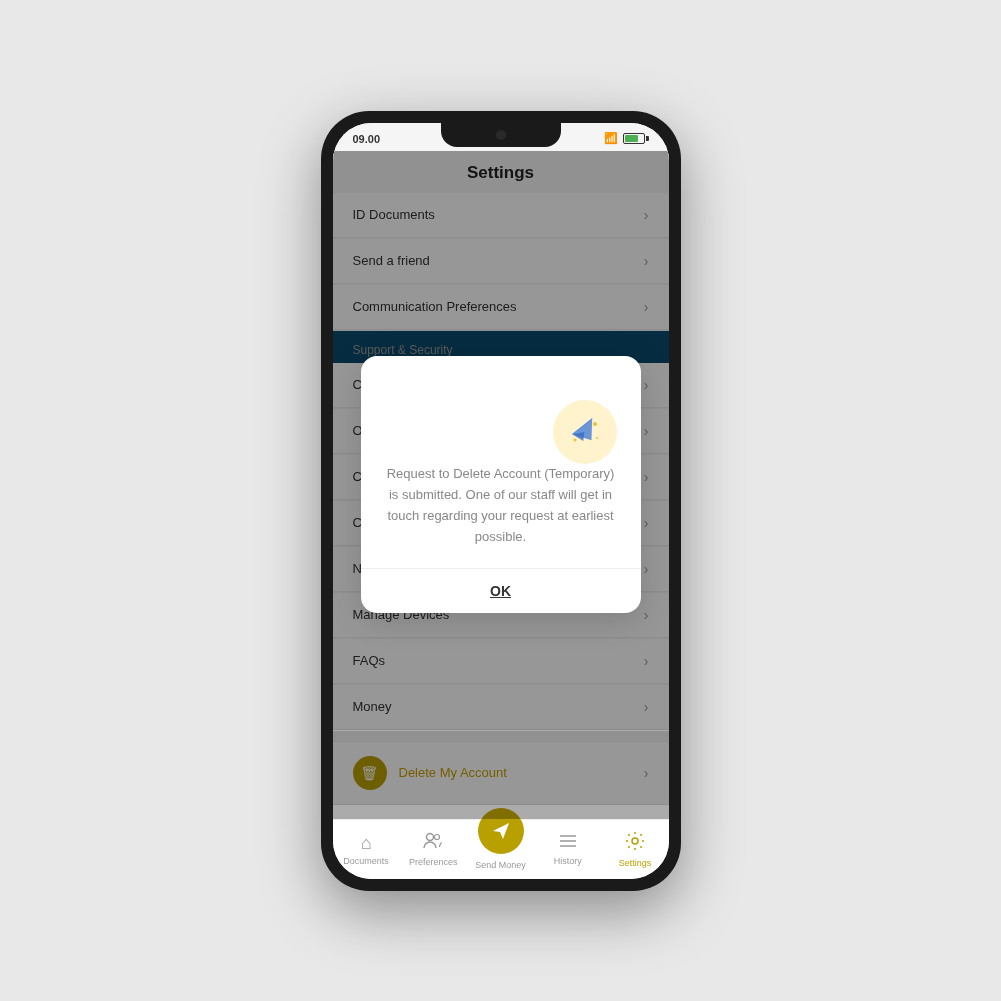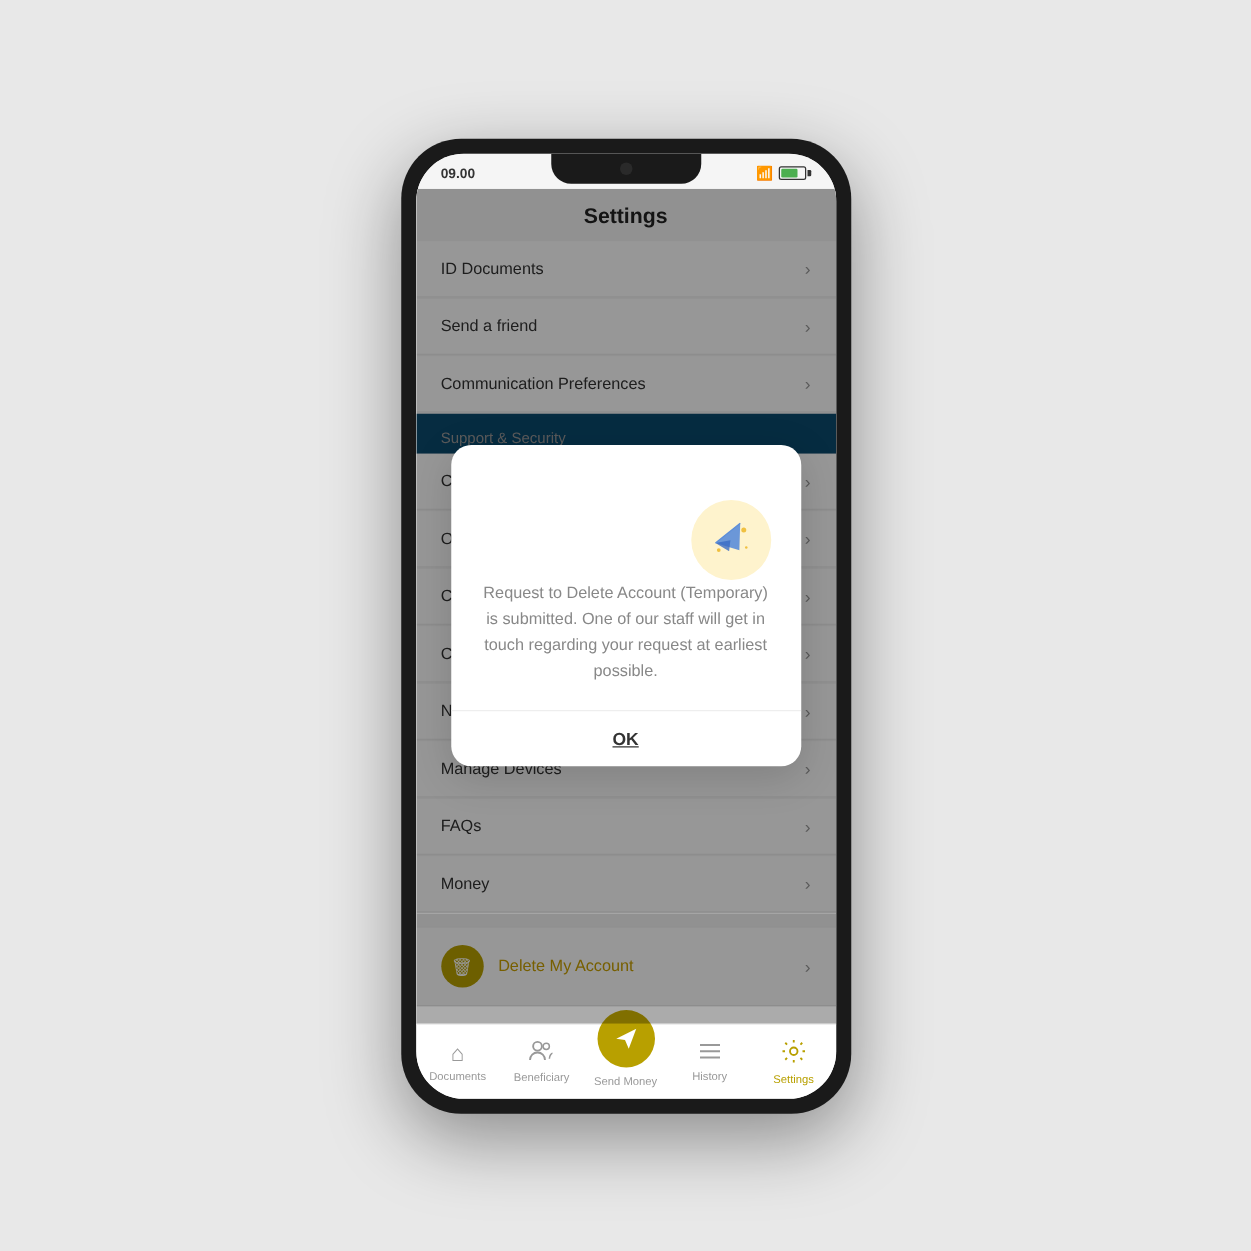--- a/index.html
+++ b/index.html
@@ -448,21 +448,21 @@
       </div>
       <div class="nav-item">
         <span class="nav-icon">
           <svg width="20" height="18" viewBox="0 0 20 18" fill="none" xmlns="http://www.w3.org/2000/svg">
             <circle cx="7" cy="5" r="3.5" stroke="#999" stroke-width="1.5"></circle>
             <path d="M1 16c0-3.314 2.686-6 6-6s6 2.686 6 6" stroke="#999" stroke-width="1.5" fill="none"></path>
             <circle cx="14" cy="5" r="2.5" stroke="#999" stroke-width="1.2"></circle>
             <path d="M16.5 15c0-2.5 1.8-4.5 2.5-4.5" stroke="#999" stroke-width="1.2" fill="none"></path>
           </svg>
         </span>
-        <span class="nav-label">Beneficiary</span>
+        <span class="nav-label">Preferences</span>
       </div>
       <div class="nav-item">
         <div class="send-money-btn">
           <svg width="22" height="22" viewBox="0 0 22 22" fill="none">
             <path d="M3 11 L19 3 L13 19 L10 12 Z" fill="white"></path>
           </svg>
         </div>
         <span class="nav-label" style="margin-top: 4px; text-align: center;">Send Money</span>
       </div>
       <div class="nav-item">

